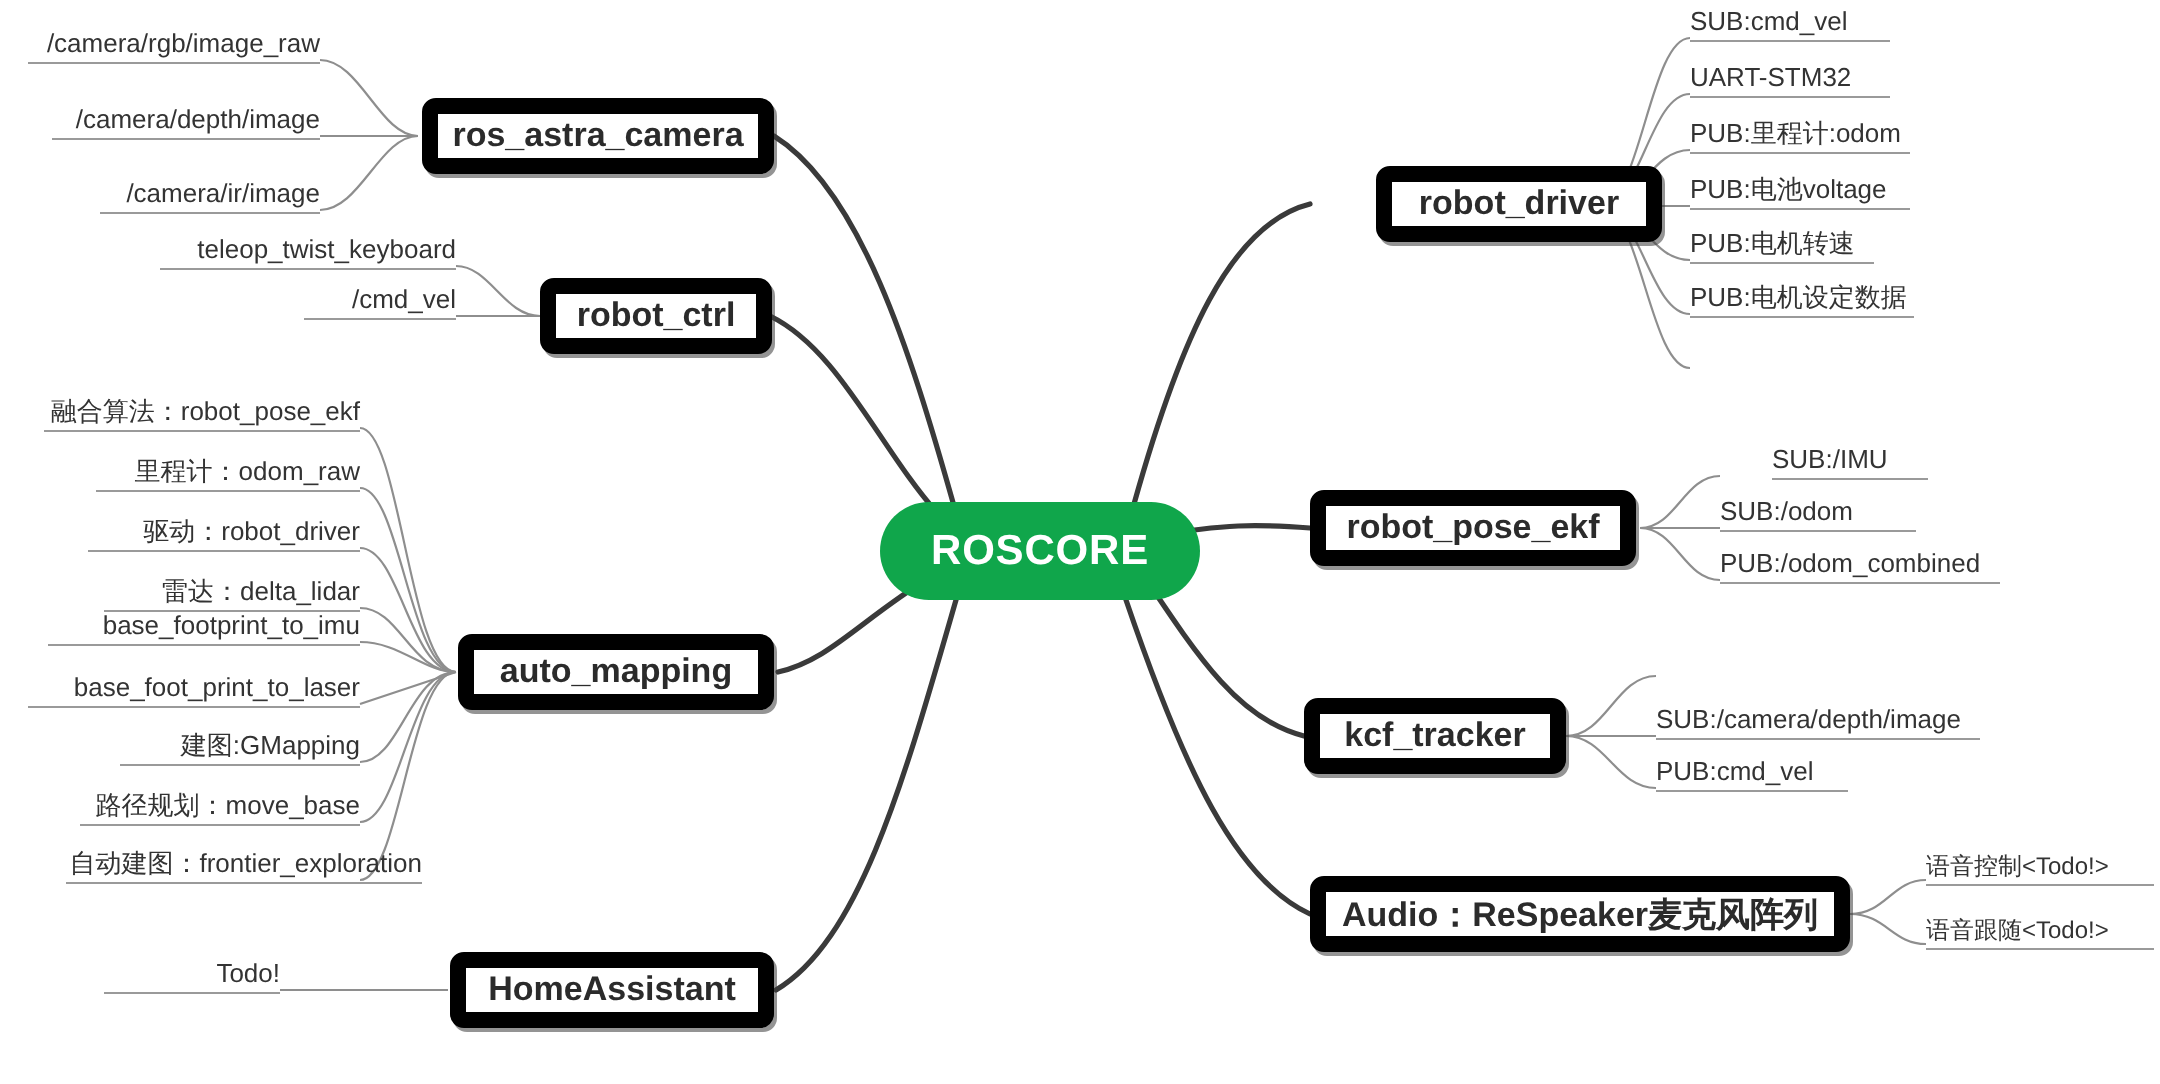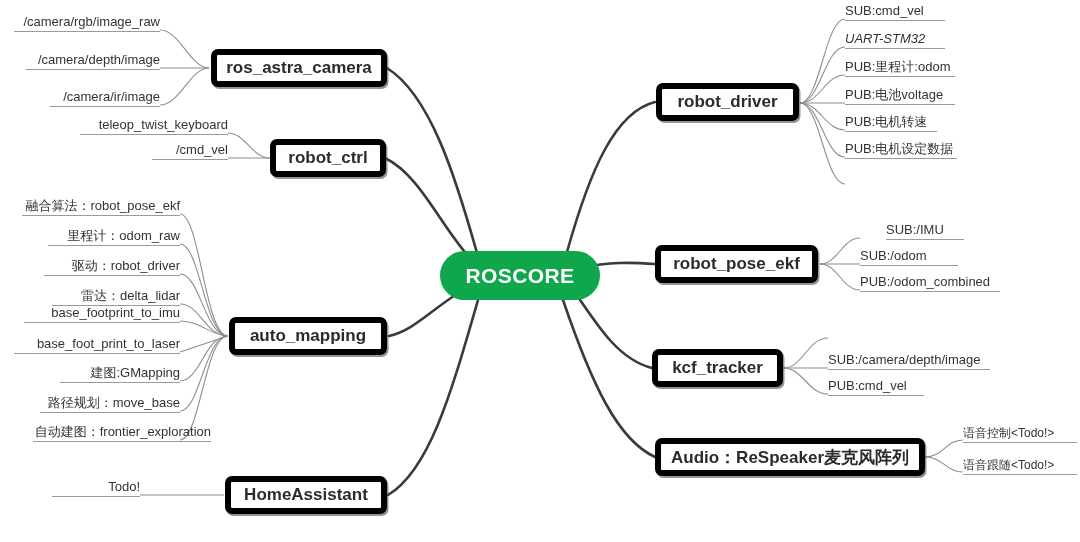--- a/index.html
+++ b/index.html
@@ -23,21 +23,21 @@
     letter-spacing:.4px;
     white-space:nowrap;
   }
 
   
   .node{
     position:absolute;
     display:flex;align-items:center;justify-content:center;
     box-sizing:border-box;
     background:#ffffff;
-    border:6px solid #000000;
+    border:8px solid #000000;
     border-radius:7px;
     color:#2b2b2b;
     font-weight:bold;
     white-space:nowrap;
     box-shadow:1.5px 2px 0 rgba(60,60,60,.55);
   }
 
   
   .leaf{
     position:absolute;
@@ -133,21 +133,21 @@
   </div>
 
   <div class="node" style="left:229px;top:317px;width:158px;height:38px;font-size:17px;">
     <span>auto_mapping</span>
   </div>
 
   <div class="node" style="left:225px;top:476px;width:162px;height:38px;font-size:17px;">
     <span>HomeAssistant</span>
   </div>
 
-  <div class="node" style="left:656px;top:83px;width:143px;height:38px;font-size:17px;">
+  <div class="node" style="left:688px;top:83px;width:143px;height:38px;font-size:17px;">
     <span>robot_driver</span>
   </div>
 
   <div class="node" style="left:655px;top:245px;width:163px;height:38px;font-size:17px;">
     <span>robot_pose_ekf</span>
   </div>
 
   <div class="node" style="left:652px;top:349px;width:131px;height:38px;font-size:17px;">
     <span>kcf_tracker</span>
   </div>
@@ -201,21 +201,21 @@
     <span>自动建图：frontier_exploration</span>
   </div>
 
   <div class="leaf r" style="left:52px;top:481px;width:88px;height:16px;">
     <span>Todo!</span>
   </div>
 
   <div class="leaf l" style="left:845px;top:5px;width:100px;height:16px;">
     <span>SUB:cmd_vel</span>
   </div>
-  <div class="leaf l" style="left:845px;top:33px;width:100px;height:16px;font-style:italic;">
+  <div class="leaf l" style="left:845px;top:33px;width:100px;height:16px;">
     <span>UART-STM32</span>
   </div>
   <div class="leaf l" style="left:845px;top:61px;width:110px;height:16px;">
     <span>PUB:里程计:odom</span>
   </div>
   <div class="leaf l" style="left:845px;top:89px;width:110px;height:16px;">
     <span>PUB:电池voltage</span>
   </div>
   <div class="leaf l" style="left:845px;top:116px;width:92px;height:16px;">
     <span>PUB:电机转速</span>

